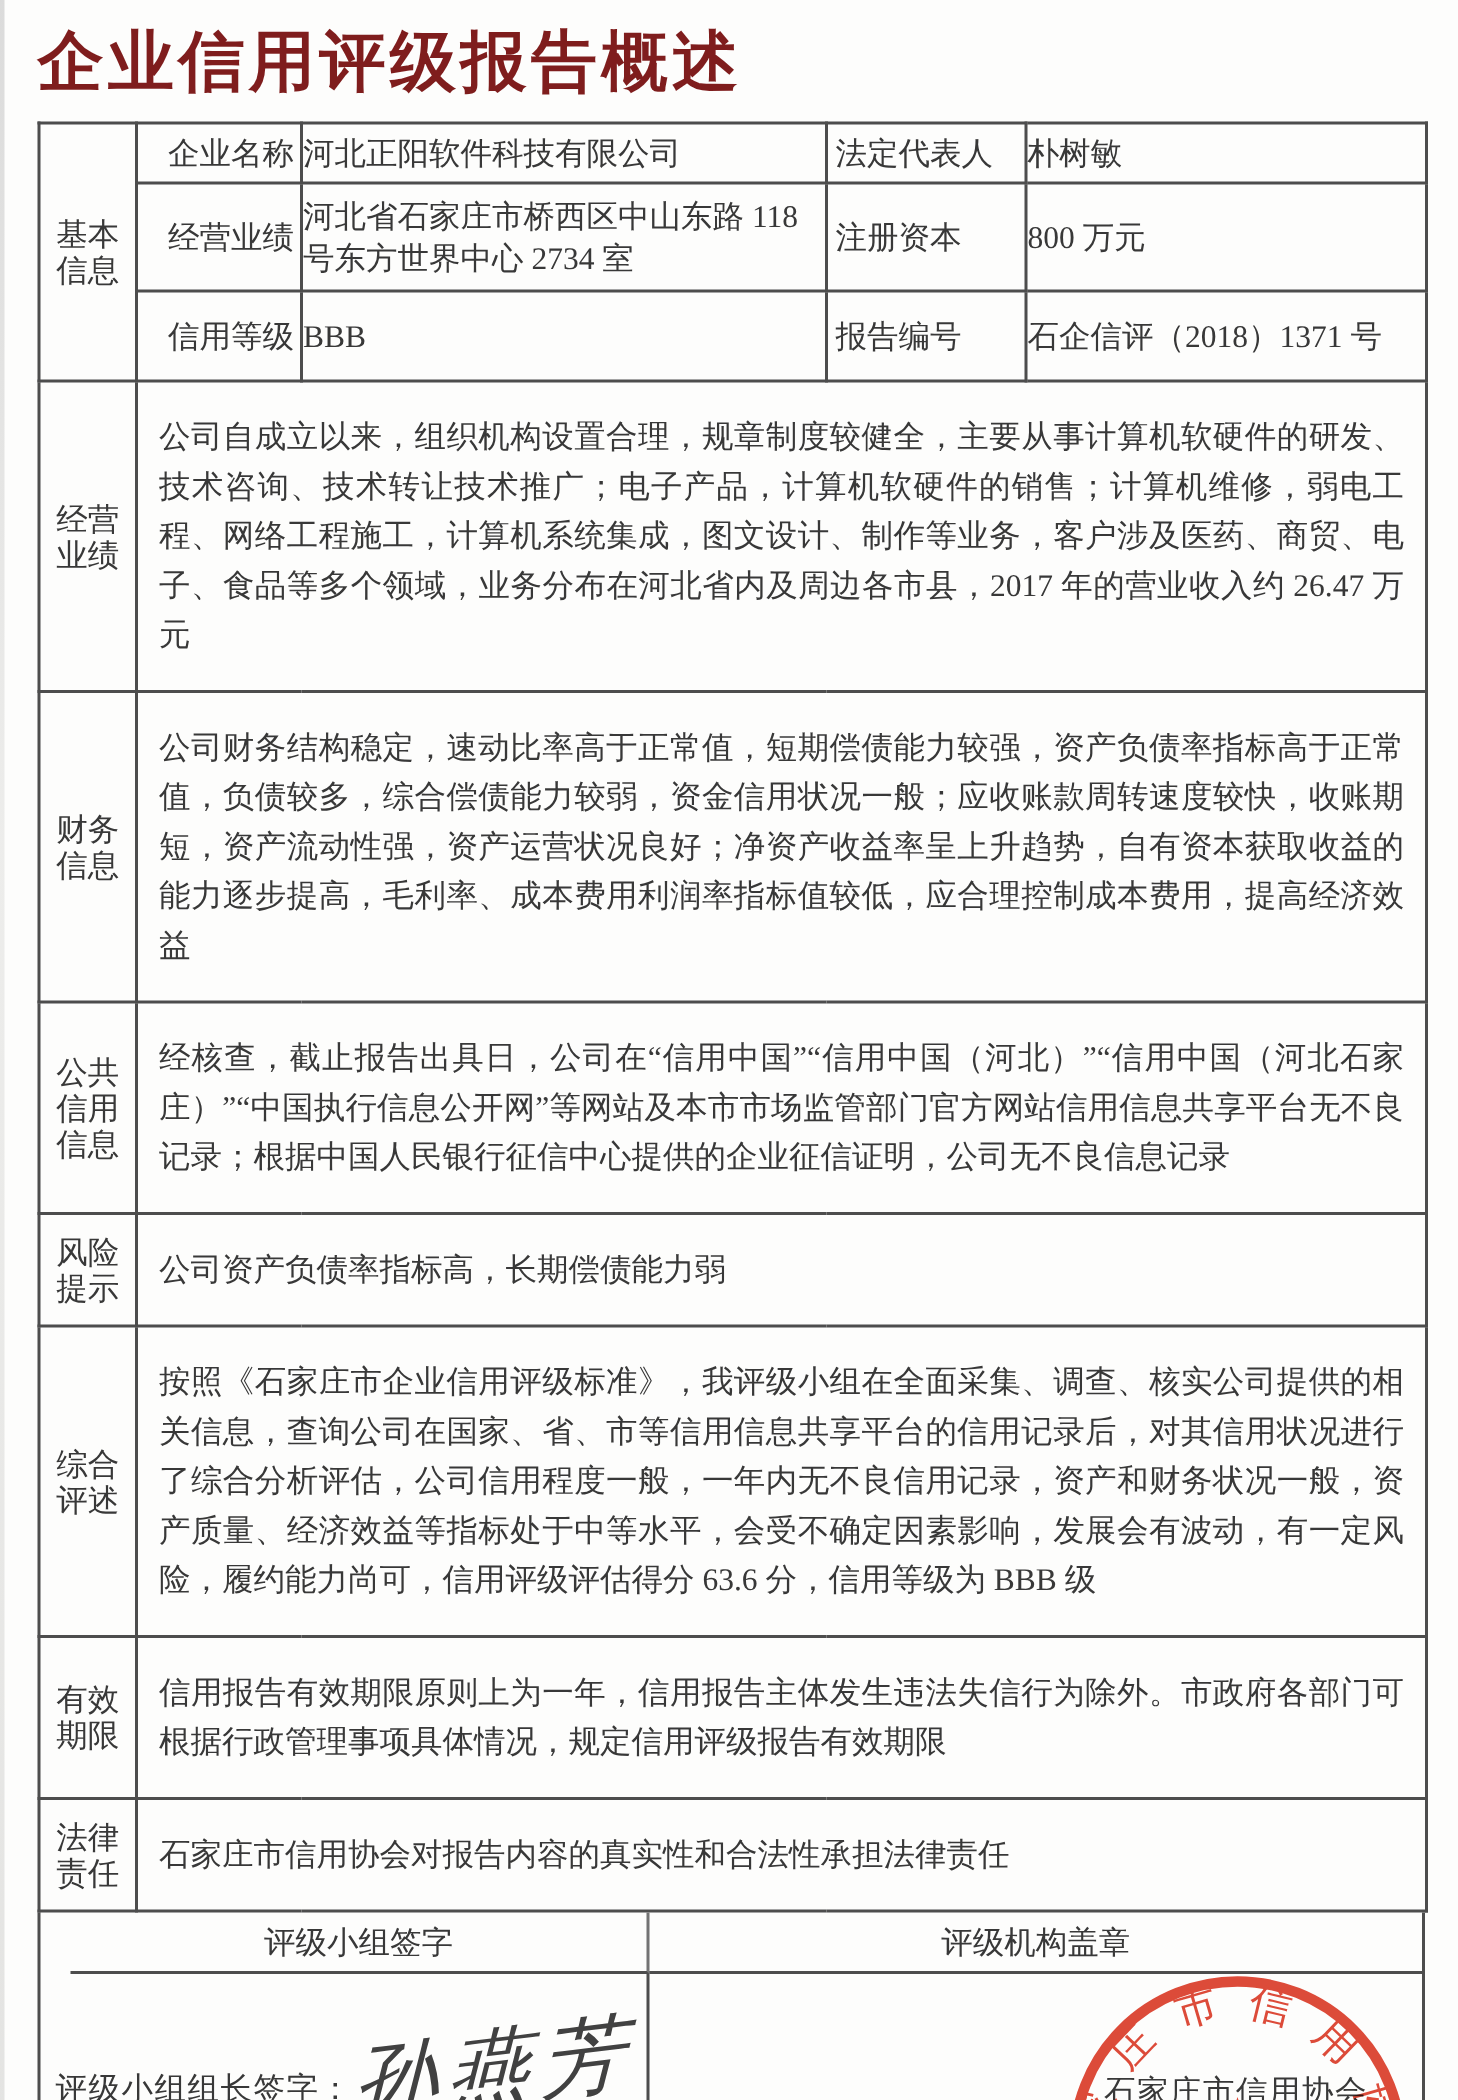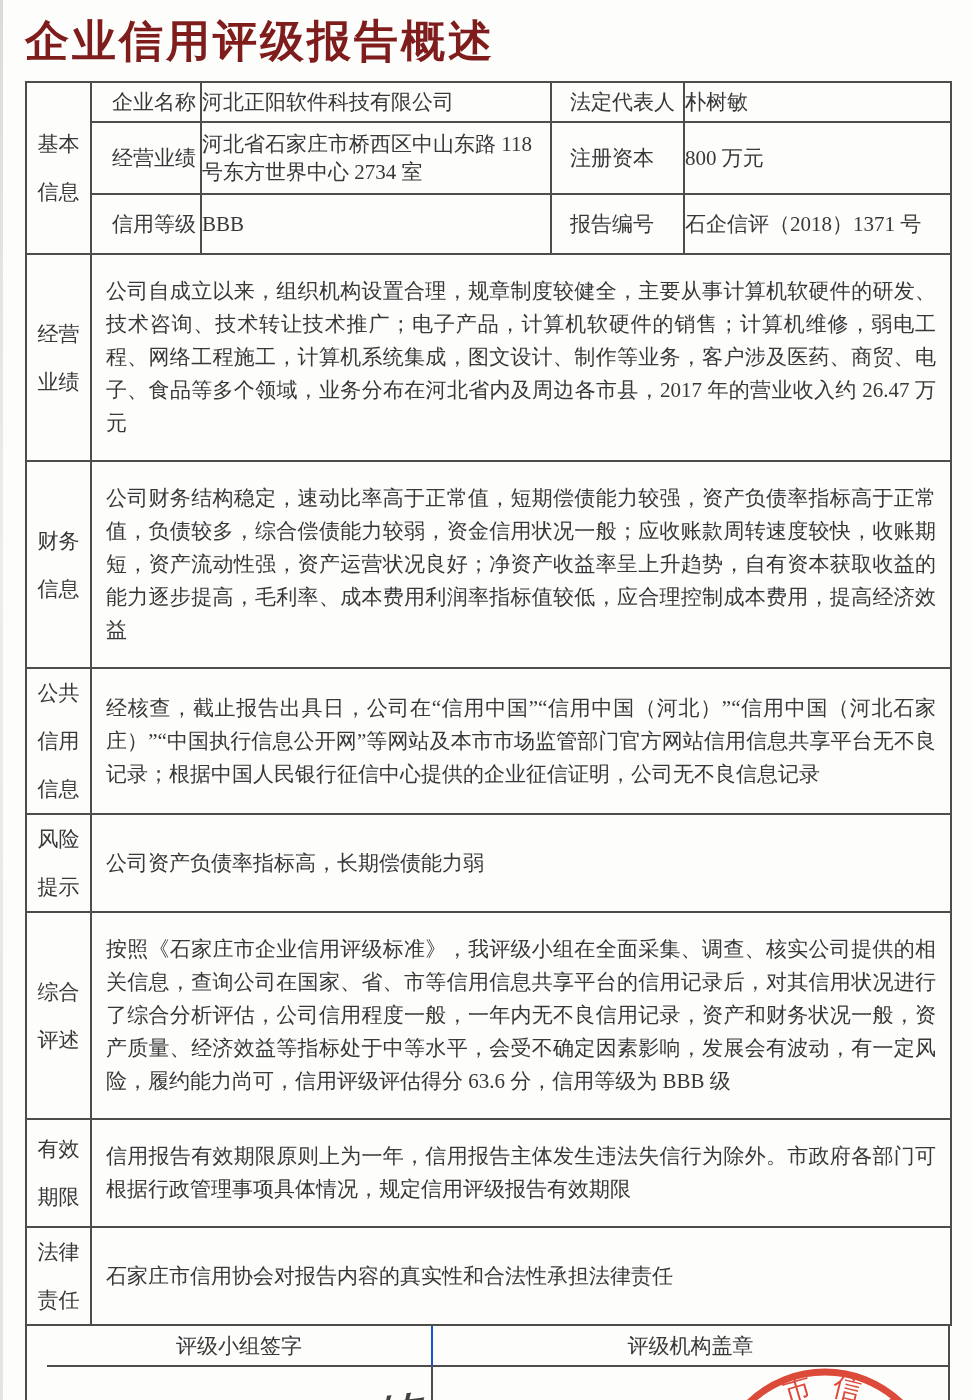--- a/index.html
+++ b/index.html
@@ -17,33 +17,33 @@
   .page { position:absolute; left:25px; top:16px; width:925px; }
   .title {
     font-size:44px; font-weight:bold; color:#7f1d1d;
     text-align:left; letter-spacing:3px; margin:0 0 13px 0; line-height:52px;
   }
   table.main { border-collapse:collapse; width:925px; table-layout:fixed; }
   table.main td {
     border:2px solid #4d4d4d; font-size:21px; vertical-align:middle;
     word-break:break-all;
   }
-  td.sec  { text-align:center; line-height:48px; padding:0 7px; }
+  td.sec  { text-align:center; line-height:24px; padding:0 7px; }
   td.lbl  { padding:0 4px 0 18px;text-align:right; }
-  td.lbl2 { padding:0 4px 0 18px; }
+  td.lbl2 { padding:0 4px 0 5px; }
   td.val  { padding:2px 8px 2px 0; }
   td.para { padding:20px 14px; text-align:justify; line-height:33px; }
   
   .sig { width:921px; border:2px solid #4d4d4d; border-top:none; }
   .sig-header { display:grid; grid-template-columns:406px 1fr; height:41px; }
   .sig-header .cell {
     display:flex; align-items:center; justify-content:center;
     font-size:21px; border-bottom:2px solid #4d4d4d;
   }
-  .sig-header .cell.left { border-right:2px solid #1d4ed8;margin-left:20px; }
+  .sig-header .cell.left { border-right:2px solid #737373;margin-left:20px; }
   .sig-body { display:grid; grid-template-columns:406px 1fr; height:178px; }
   .sig-cell { position:relative; }
   .sig-cell.left { border-right:2px solid #4d4d4d; }
   .leader-label { position:absolute; left:10px; top:62px; font-size:21px; letter-spacing:1px; }
   .hand-sign {
     position:absolute; left:208px; top:26px;
     font-size:56px; color:#414141; font-style:italic;
     letter-spacing:7px; transform:rotate(-7deg) skewX(-8deg);
     white-space:nowrap;
   }

